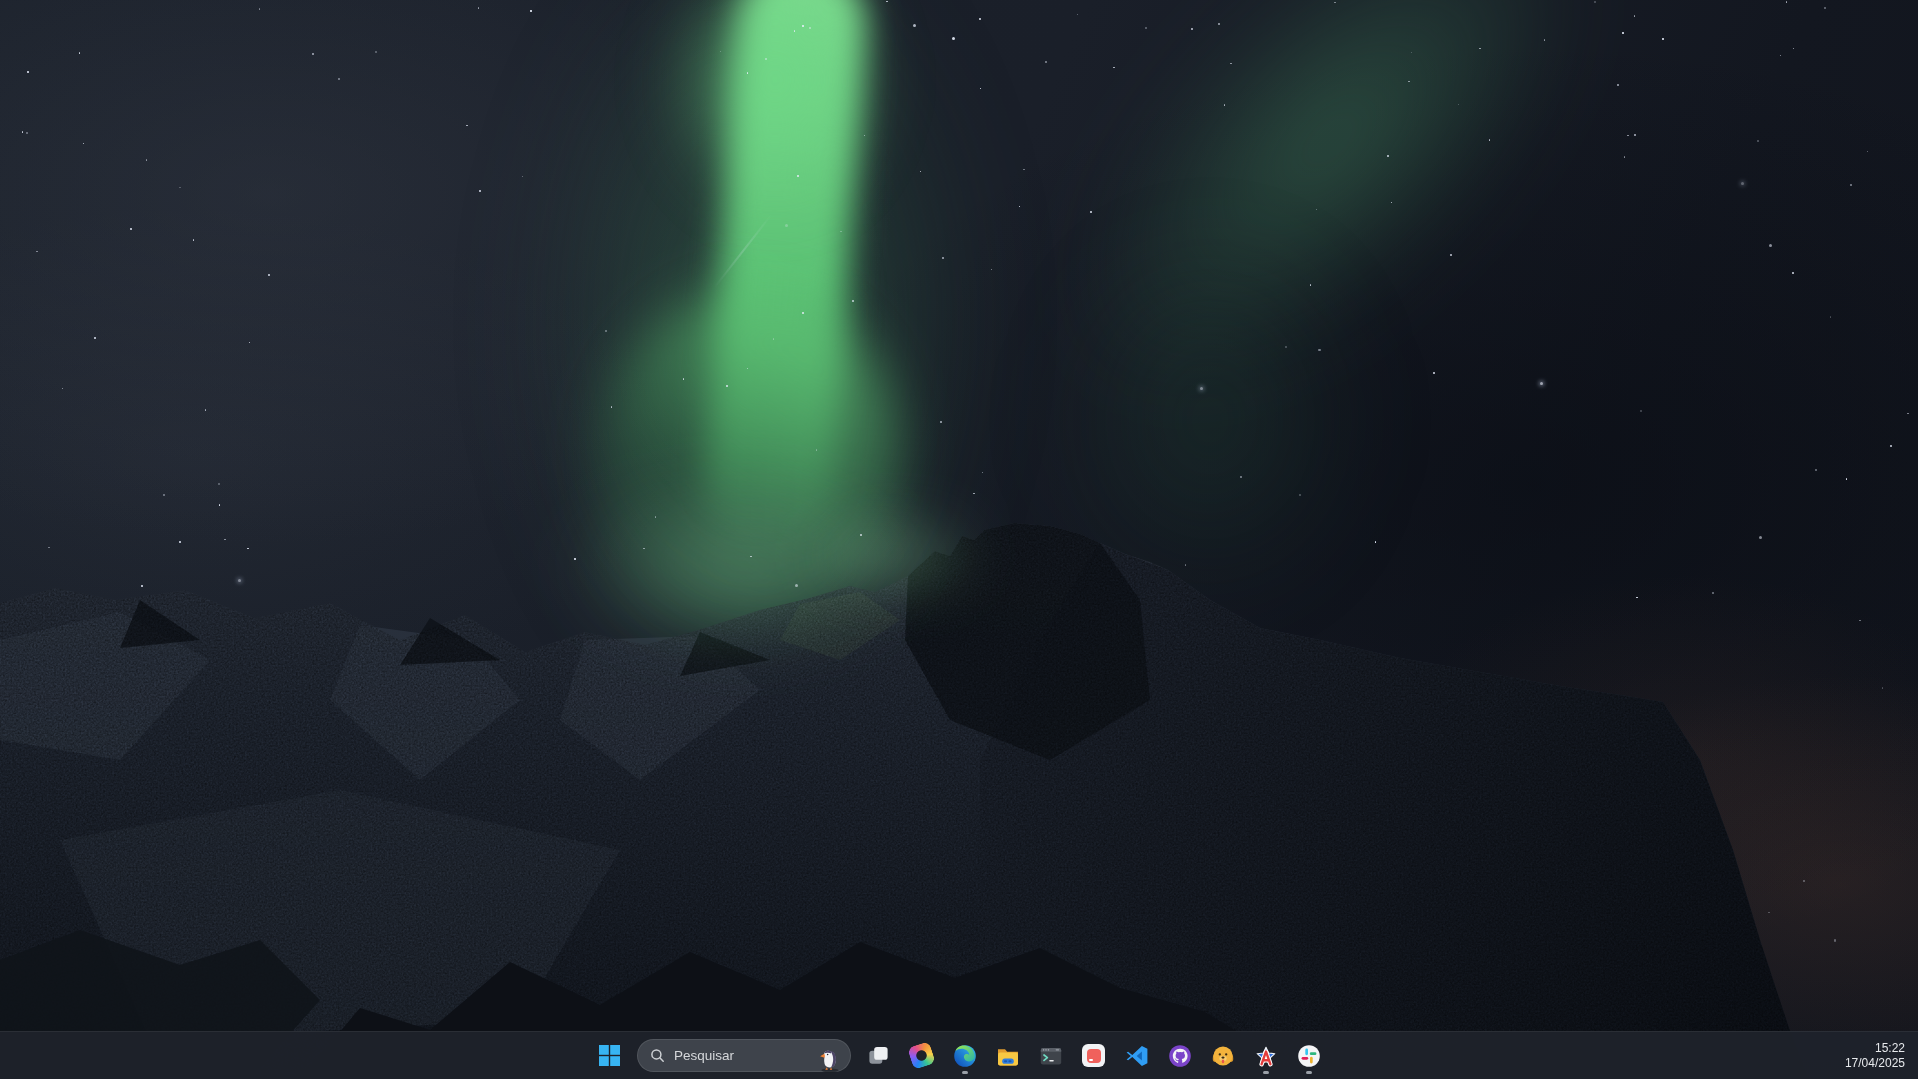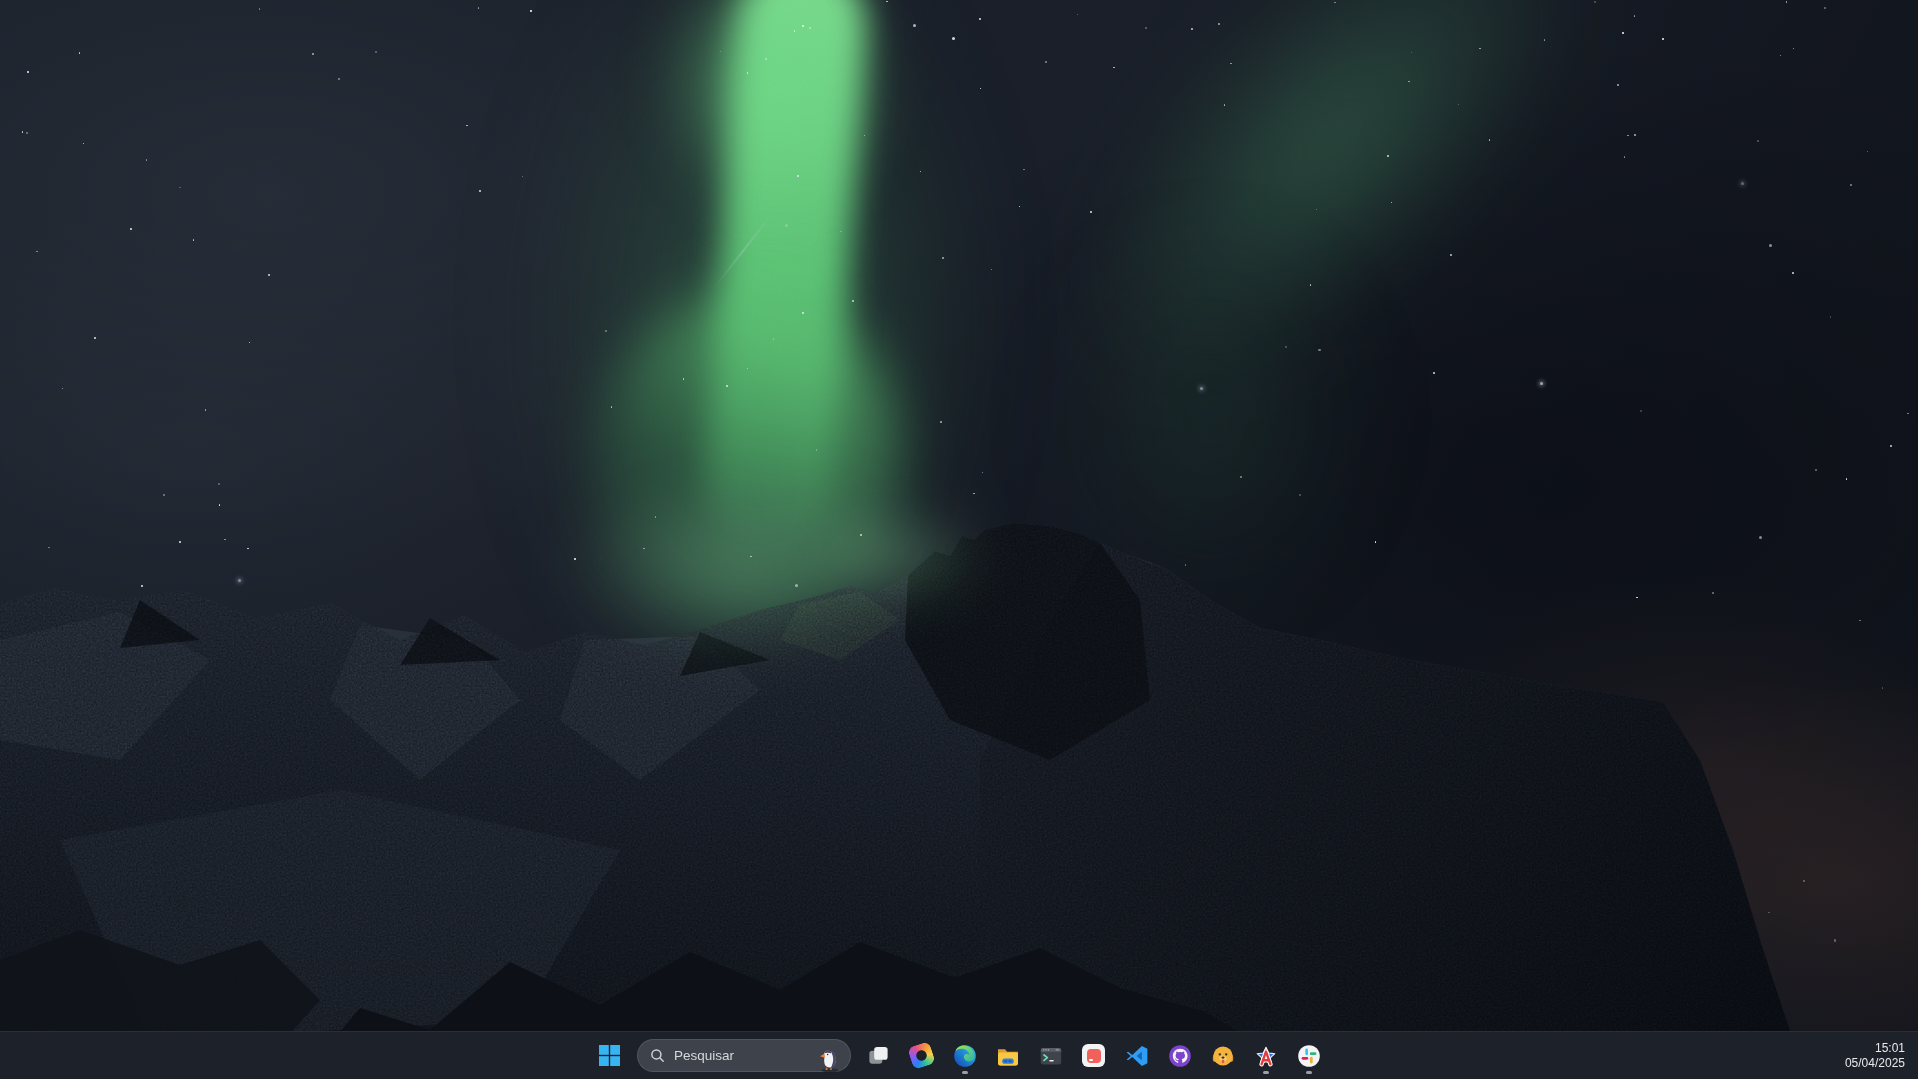--- a/index.html
+++ b/index.html
@@ -434,16 +434,16 @@
         <rect x="12.8" y="8.3" width="6.6" height="2.7" rx="1.35" fill="#2eb67d"></rect>
         <rect x="13" y="12.8" width="2.7" height="6.6" rx="1.35" fill="#ecb22e"></rect>
         <rect x="4.6" y="13" width="6.6" height="2.7" rx="1.35" fill="#e01e5a"></rect>
       </svg>
       <span class="run-dot" style="visibility: visible;"></span>
     </button>
 
   </div>
 
   <div class="clock">
-    <div>15:01</div>
-    <div>05/04/2025</div>
+    <div>15:22</div>
+    <div>17/04/2025</div>
   </div>
 </div>
 
 </body></html>

